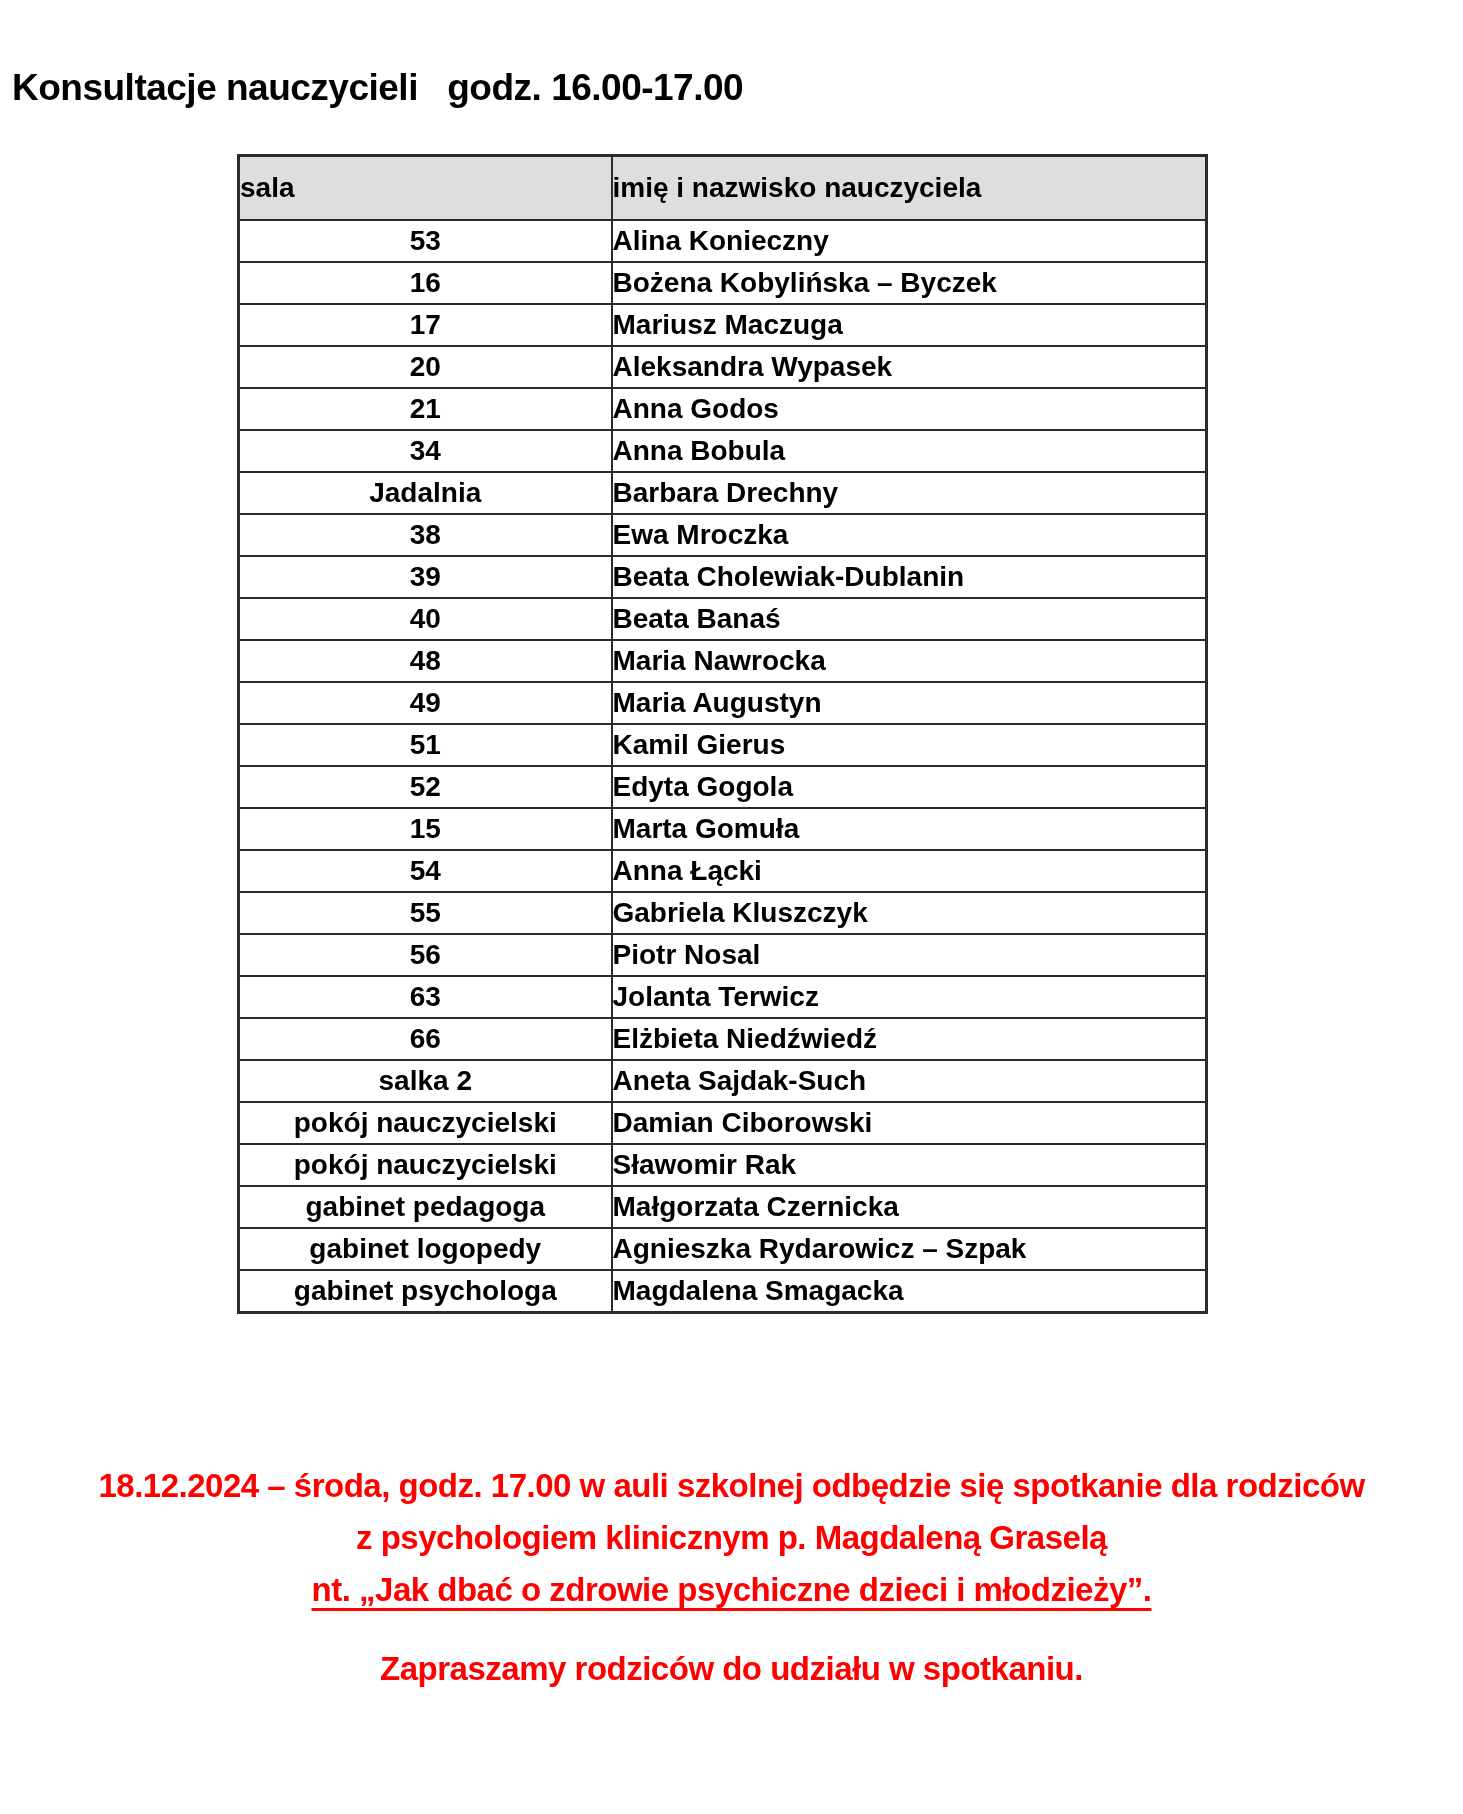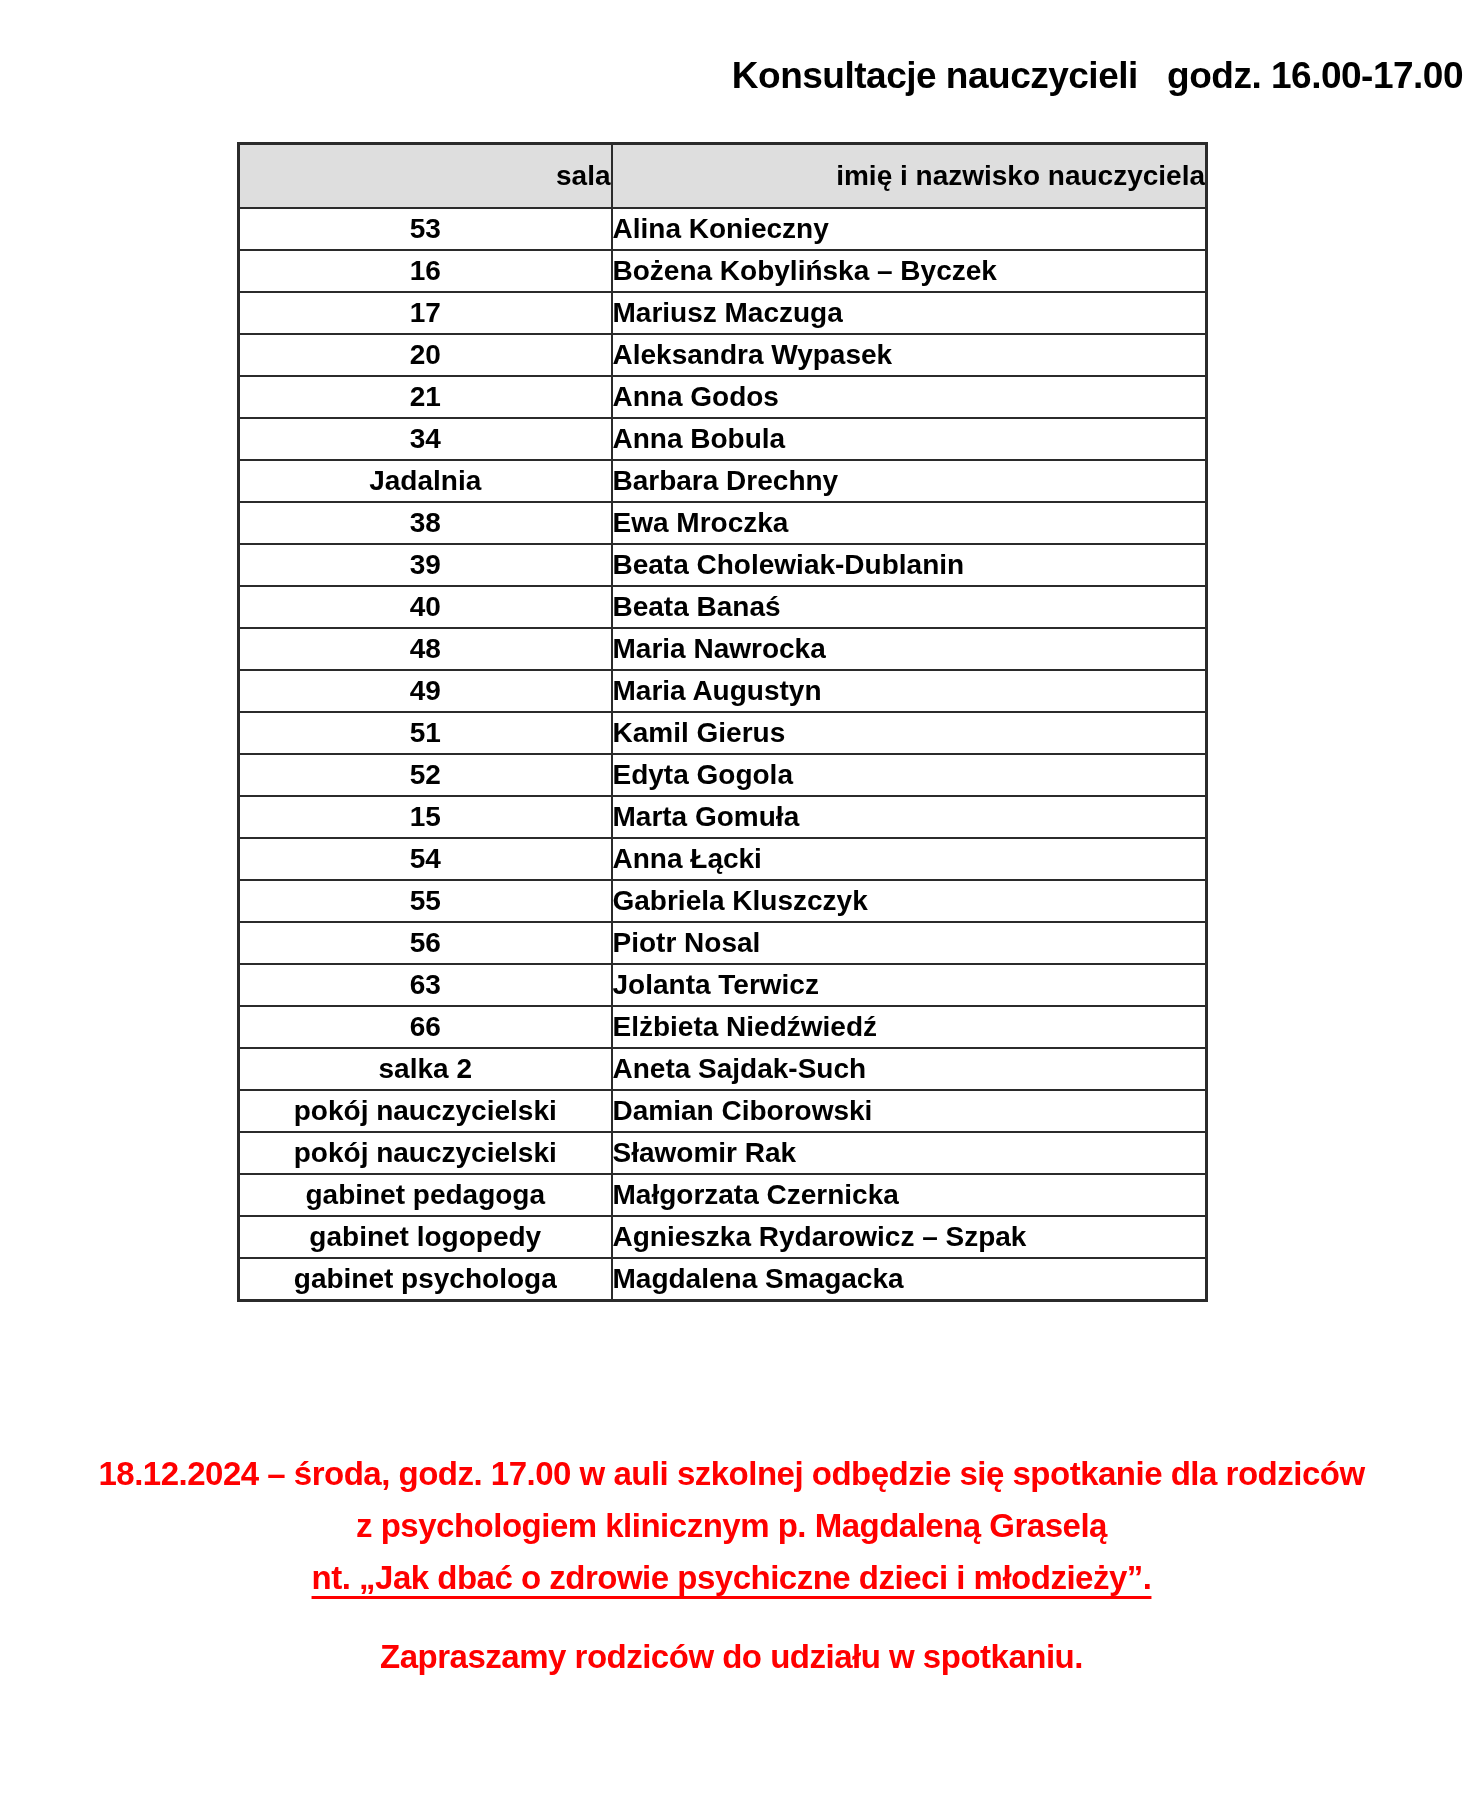--- a/index.html
+++ b/index.html
@@ -14,25 +14,25 @@
     font-weight: bold;
     color: #000000;
     position: relative;
     overflow: hidden;
   }
   .page {
     width: 100%;
     height: 100%;
   }
   .title {
-    margin: 0;
+    margin: 12px;
     padding-top: 54px;
     font-size: 37px;
     line-height: 44px;
-    text-align: right;
+    text-align: left;
     white-space: pre;
     letter-spacing: -0.5px;
   }
   .subtitle {
     margin: 0;
     padding-top: 20px;
     font-size: 30px;
     line-height: 36px;
     text-align: center;
     letter-spacing: -0.5px;
@@ -52,21 +52,21 @@
     font-weight: bold;
     padding: 0;
     overflow: hidden;
     white-space: nowrap;
   }
   table.consult col.c-room { width: 373px; }
   table.consult col.c-teacher { width: 595px; }
   table.consult thead th {
     height: 62px;
     background: var(--header-bg, #dedede);
-    text-align: right;
+    text-align: left;
     vertical-align: middle;
     margin-left: 32px;
   }
   table.consult tbody td {
     height: 40px;
     vertical-align: middle;
   }
   td.room { text-align: center; }
   td.teacher { text-align: left; padding-left: 17px; }
   .notice {

